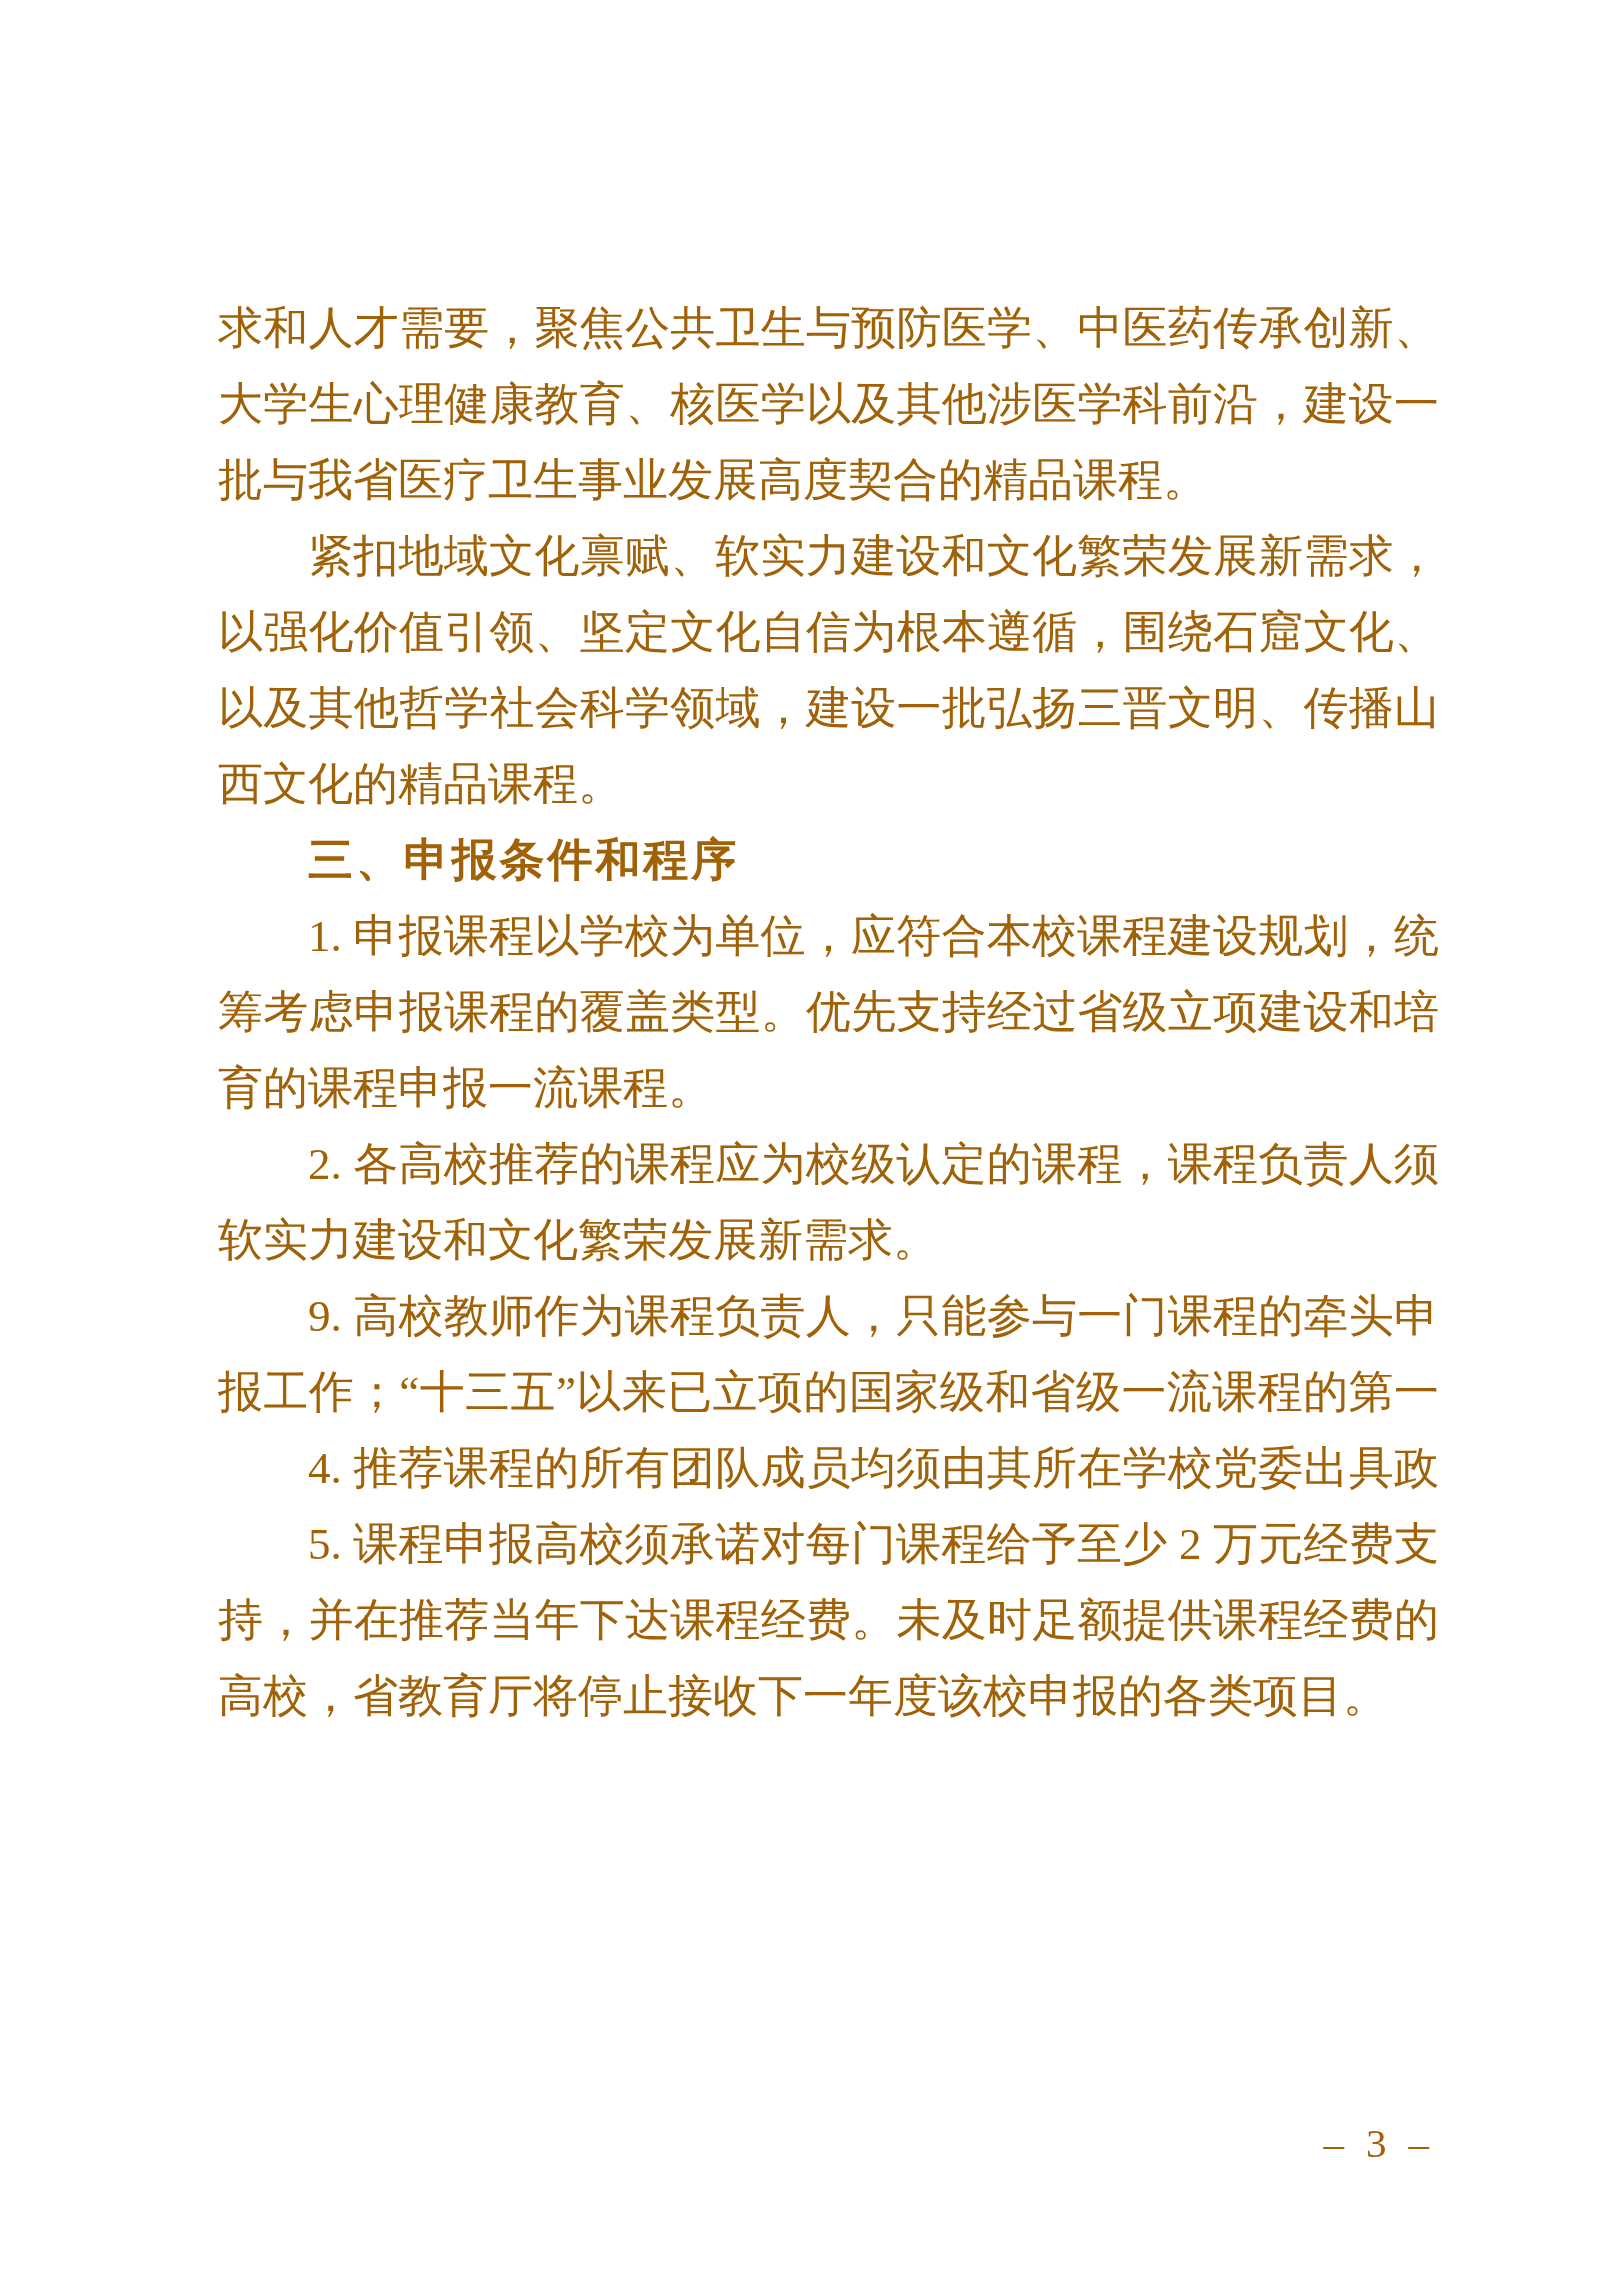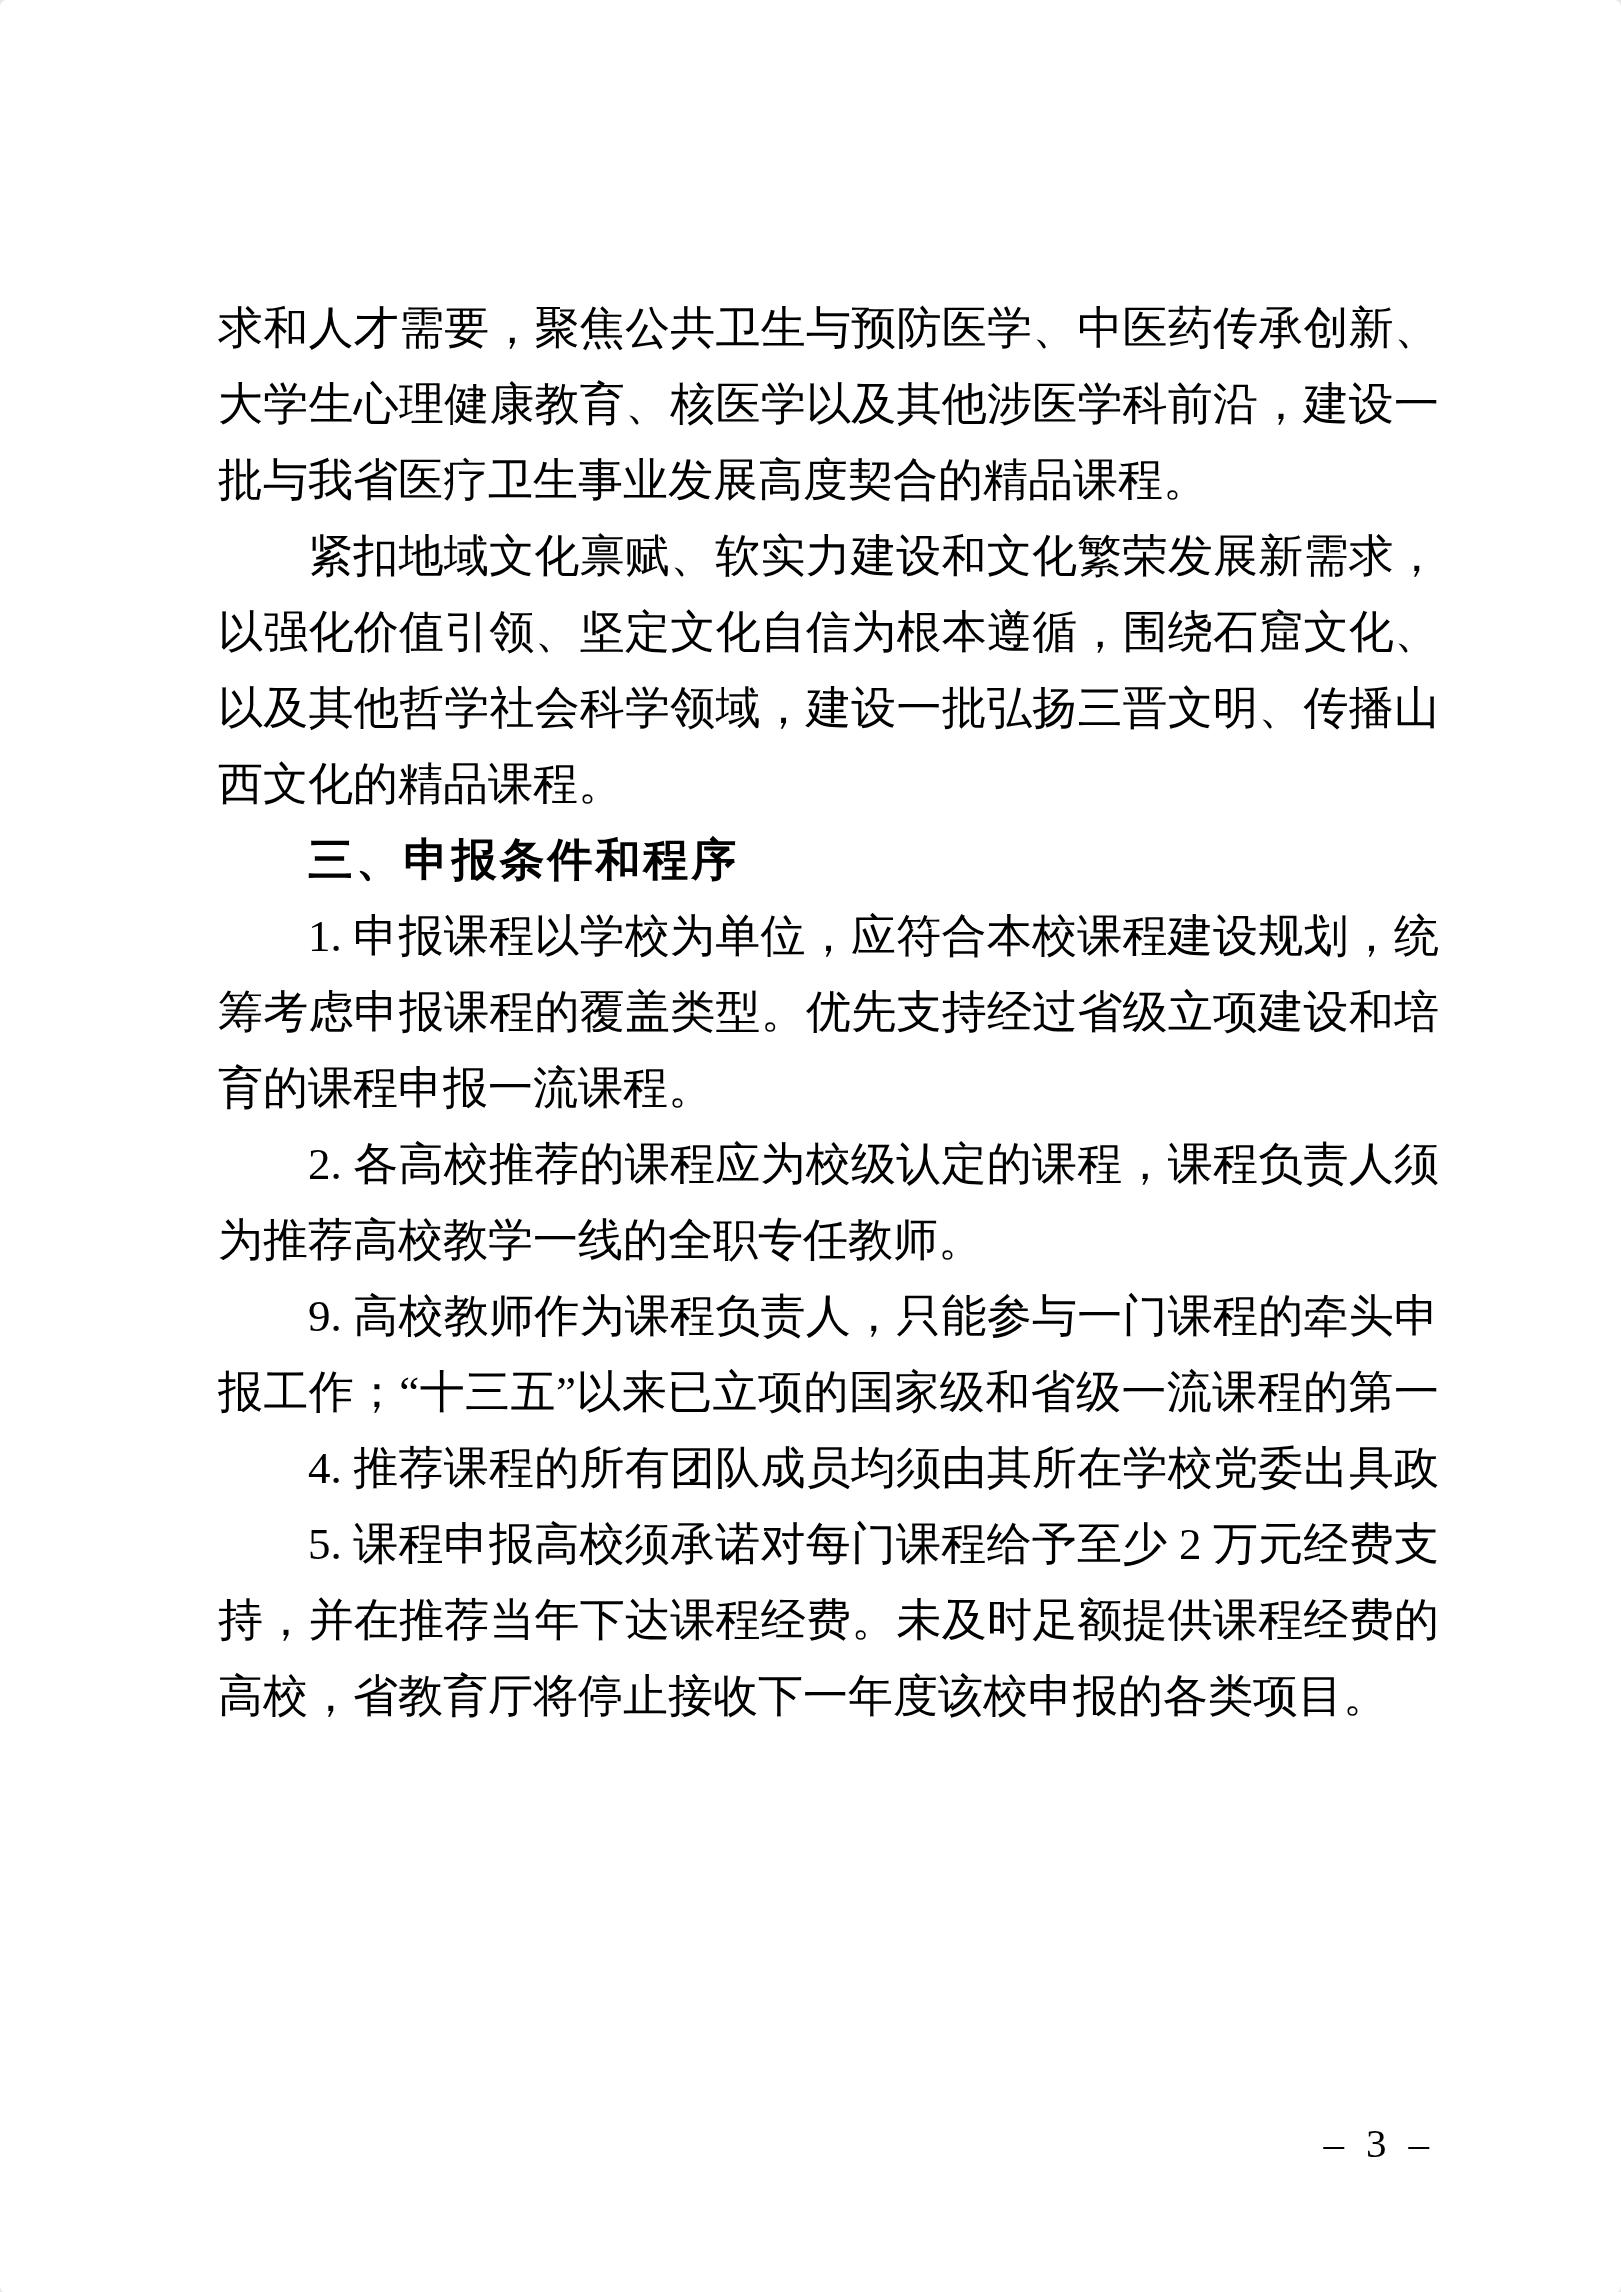--- a/index.html
+++ b/index.html
@@ -5,24 +5,23 @@
   html, body {
     margin: 0;
     padding: 0;
     background: #e8e8e8;
   }
   .page {
     position: relative;
     width: 1621px;
     height: 2293px;
     background: #ffffff;
-    color: #000000;
+    color: #a16207;
     font-family: "Liberation Serif", "DejaVu Serif", serif;
     overflow: hidden;
-    border-radius: 7px;
   }
   .content {
     position: absolute;
     left: 218px;
     top: 290px;
     width: 1221px;
   }
   .line {
     height: 76px;
     line-height: 76px;
@@ -66,21 +65,21 @@
       <div class="line body">批与我省医疗卫生事业发展高度契合的精品课程。</div>
       <div class="line body indent justify">紧扣地域文化禀赋、软实力建设和文化繁荣发展新需求，</div>
       <div class="line body justify">以强化价值引领、坚定文化自信为根本遵循，围绕石窟文化、</div>
       <div class="line body justify">以及其他哲学社会科学领域，建设一批弘扬三晋文明、传播山</div>
       <div class="line body">西文化的精品课程。</div>
       <div class="line heading indent">三、申报条件和程序</div>
       <div class="line body indent justify">1. 申报课程以学校为单位，应符合本校课程建设规划，统</div>
       <div class="line body justify">筹考虑申报课程的覆盖类型。优先支持经过省级立项建设和培</div>
       <div class="line body">育的课程申报一流课程。</div>
       <div class="line body indent justify">2. 各高校推荐的课程应为校级认定的课程，课程负责人须</div>
-      <div class="line body">为推荐高校教学一线的全职专任教师。</div>
+      <div class="line body">软实力建设和文化繁荣发展新需求。</div>
       <div class="line body indent justify">9. 高校教师作为课程负责人，只能参与一门课程的牵头申</div>
       <div class="line body justify">报工作；“十三五”以来已立项的国家级和省级一流课程的第一</div>
       <div class="line body indent justify">4. 推荐课程的所有团队成员均须由其所在学校党委出具政</div>
       <div class="line body indent justify">5. 课程申报高校须承诺对每门课程给予至少 2 万元经费支</div>
       <div class="line body justify">持，并在推荐当年下达课程经费。未及时足额提供课程经费的</div>
       <div class="line body">高校，省教育厅将停止接收下一年度该校申报的各类项目。</div>
     </div>
   <div class="page-number">– 3 –</div>
 </div>
 

